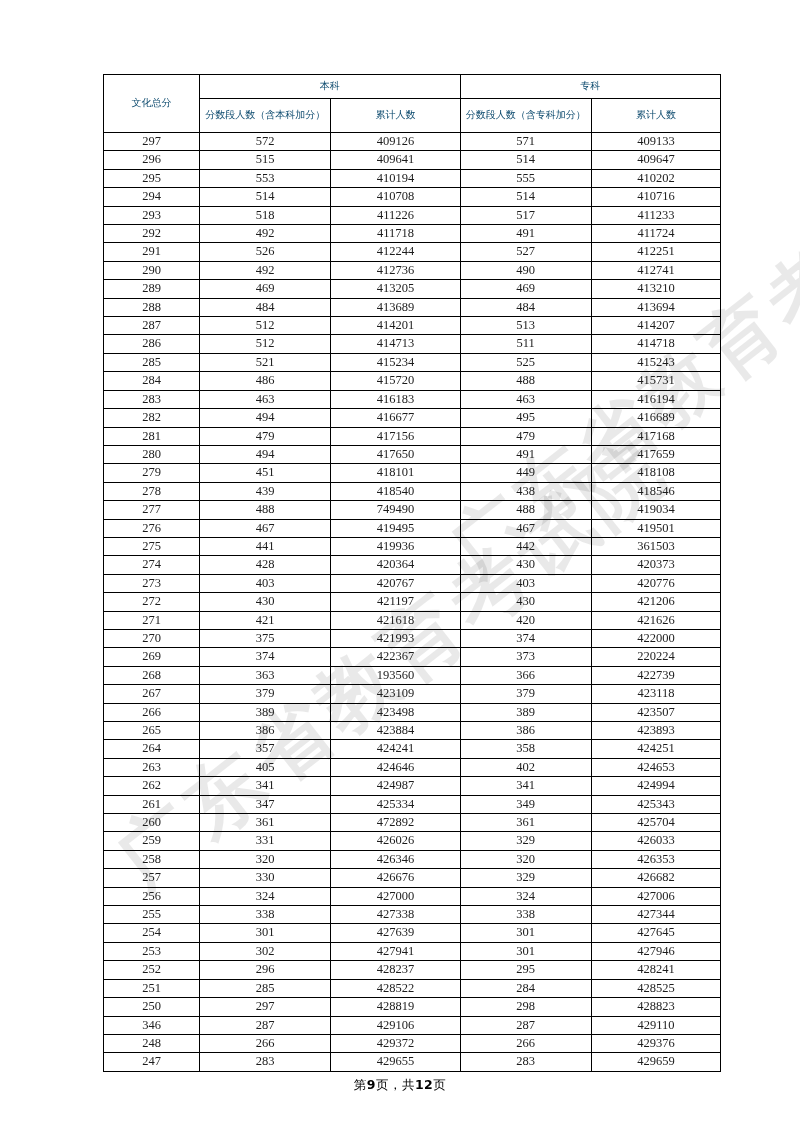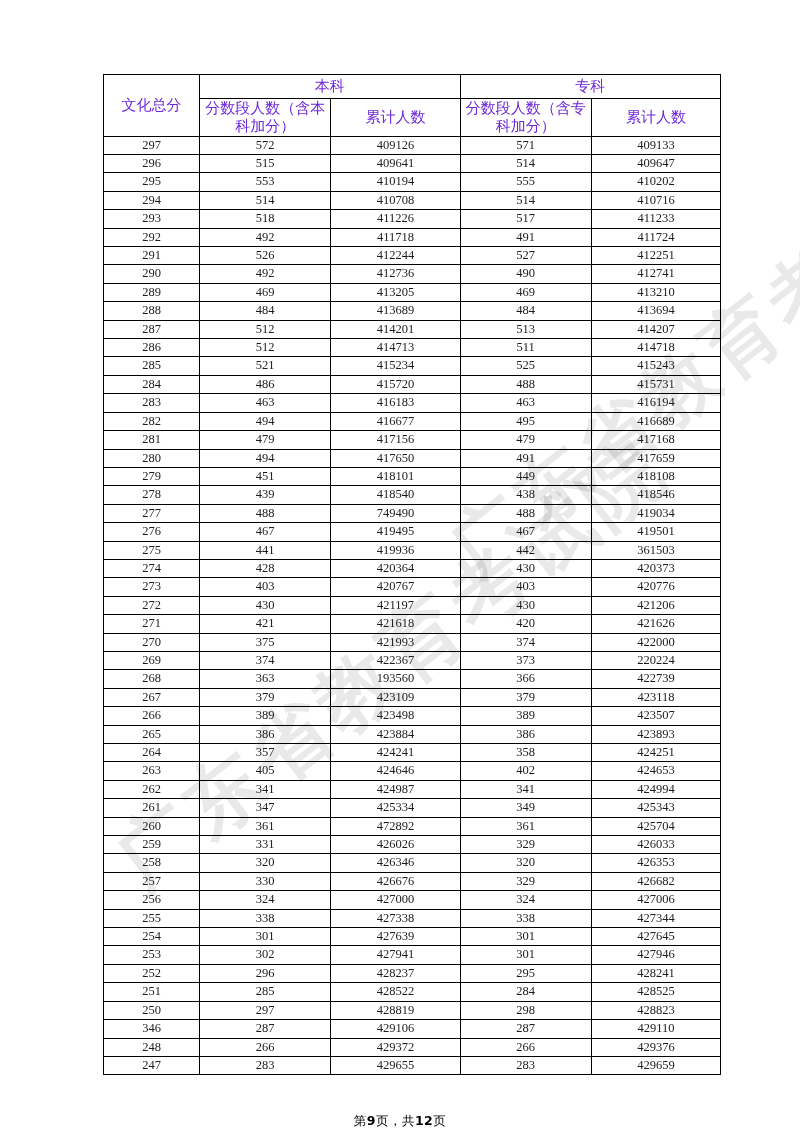--- a/index.html
+++ b/index.html
@@ -60,24 +60,24 @@
   #score-table td, #score-table th {
     border: 1px solid #000000;
     text-align: center;
     vertical-align: middle;
     padding: 0;
     font-weight: normal;
   }
   
   .hdr {
     font-family: "DejaVu Sans", "Liberation Sans", sans-serif;
-    font-size: 15px;
+    font-size: 10px;
     font-weight: 700;
     line-height: 1.22;
-    color: #6d28d9;
+    color: #0c4a6e;
     padding: 2px 2px;
   }
   #hdr-score { height: 56px; }
   .hdr-group { height: 23px; }
   .hdr-sub   { height: 33px; }
 
   
   .cell {
     font-family: "Liberation Serif", "DejaVu Serif", serif;
     font-size: 12.5px;
@@ -94,21 +94,20 @@
   #page-footer {
     position: absolute;
     left: 0;
     top: 1077px;
     width: 800px;
     text-align: center;
     font-family: "DejaVu Sans", "Liberation Sans", sans-serif;
     font-size: 12.5px;
     color: #000;
     letter-spacing: 0.5px;
-    margin-top: 36px;
   }
   #page-footer .pg-num { font-weight: 700; }
 </style>
 </head>
 <body>
 
 <div id="watermark-layer">
   <div class="watermark-text" id="watermark-a">广东省教育考试院</div>
   <div class="watermark-text" id="watermark-b">广东省教育考试院</div>
 </div>

